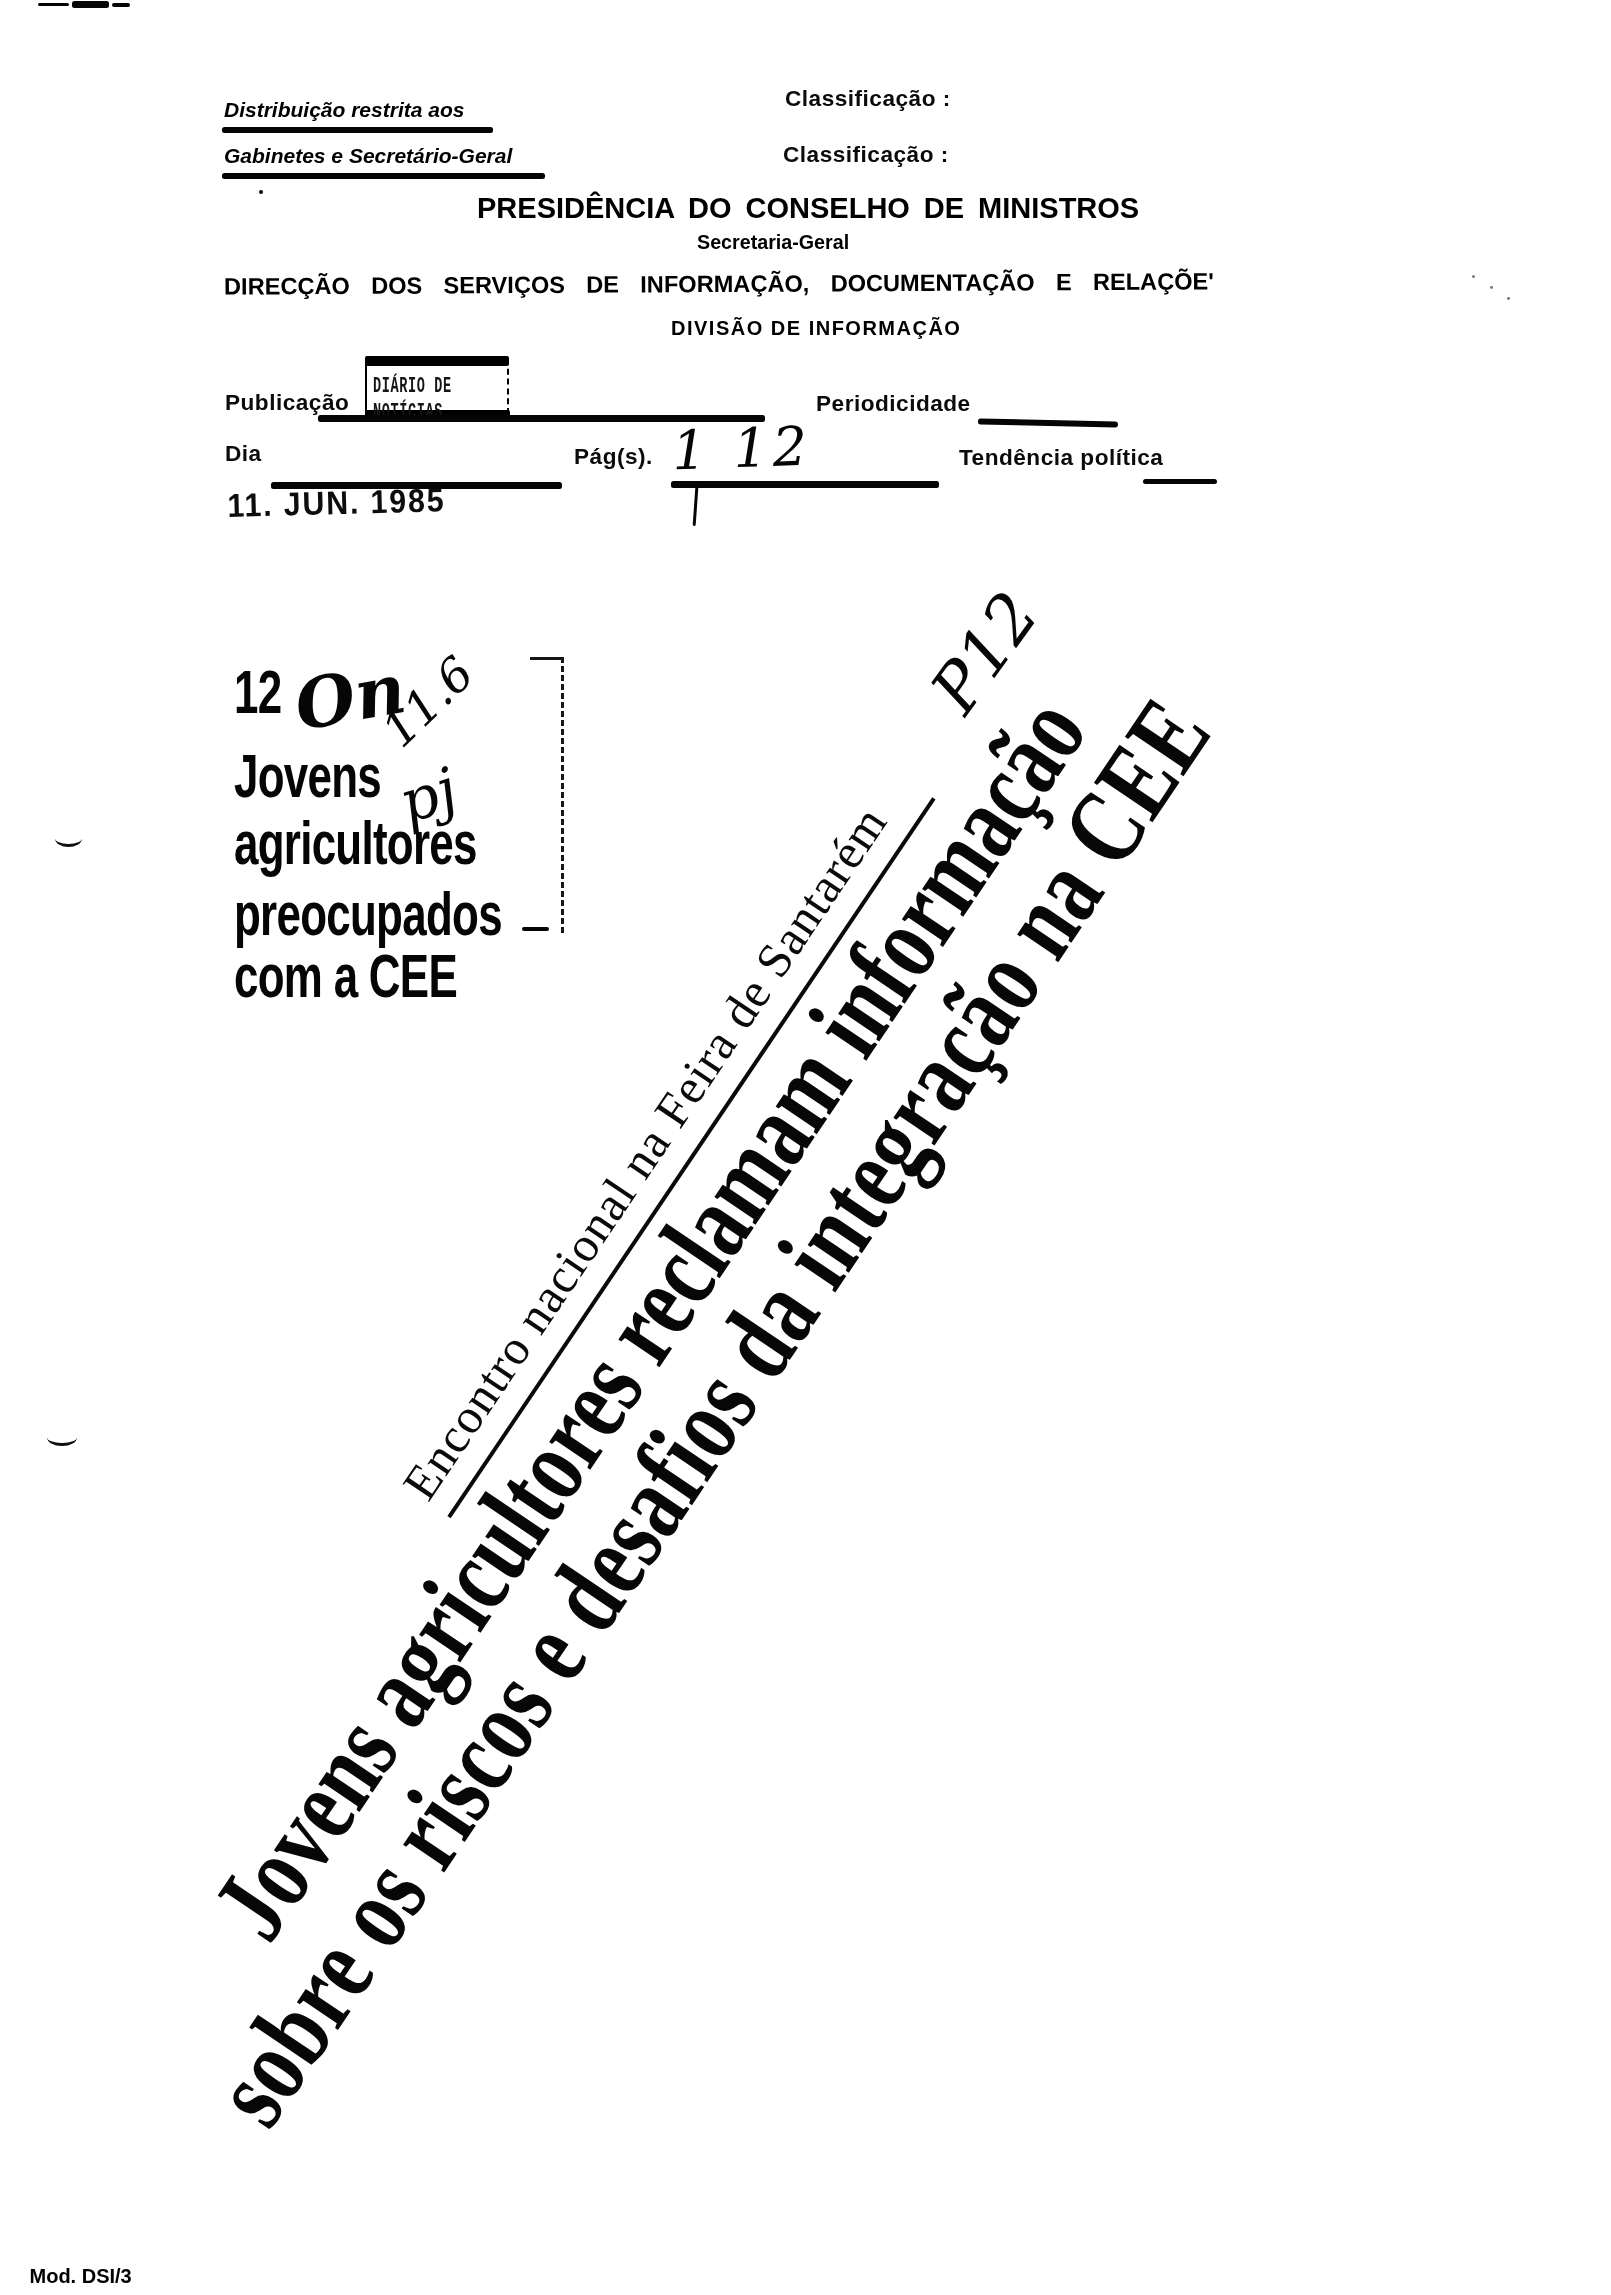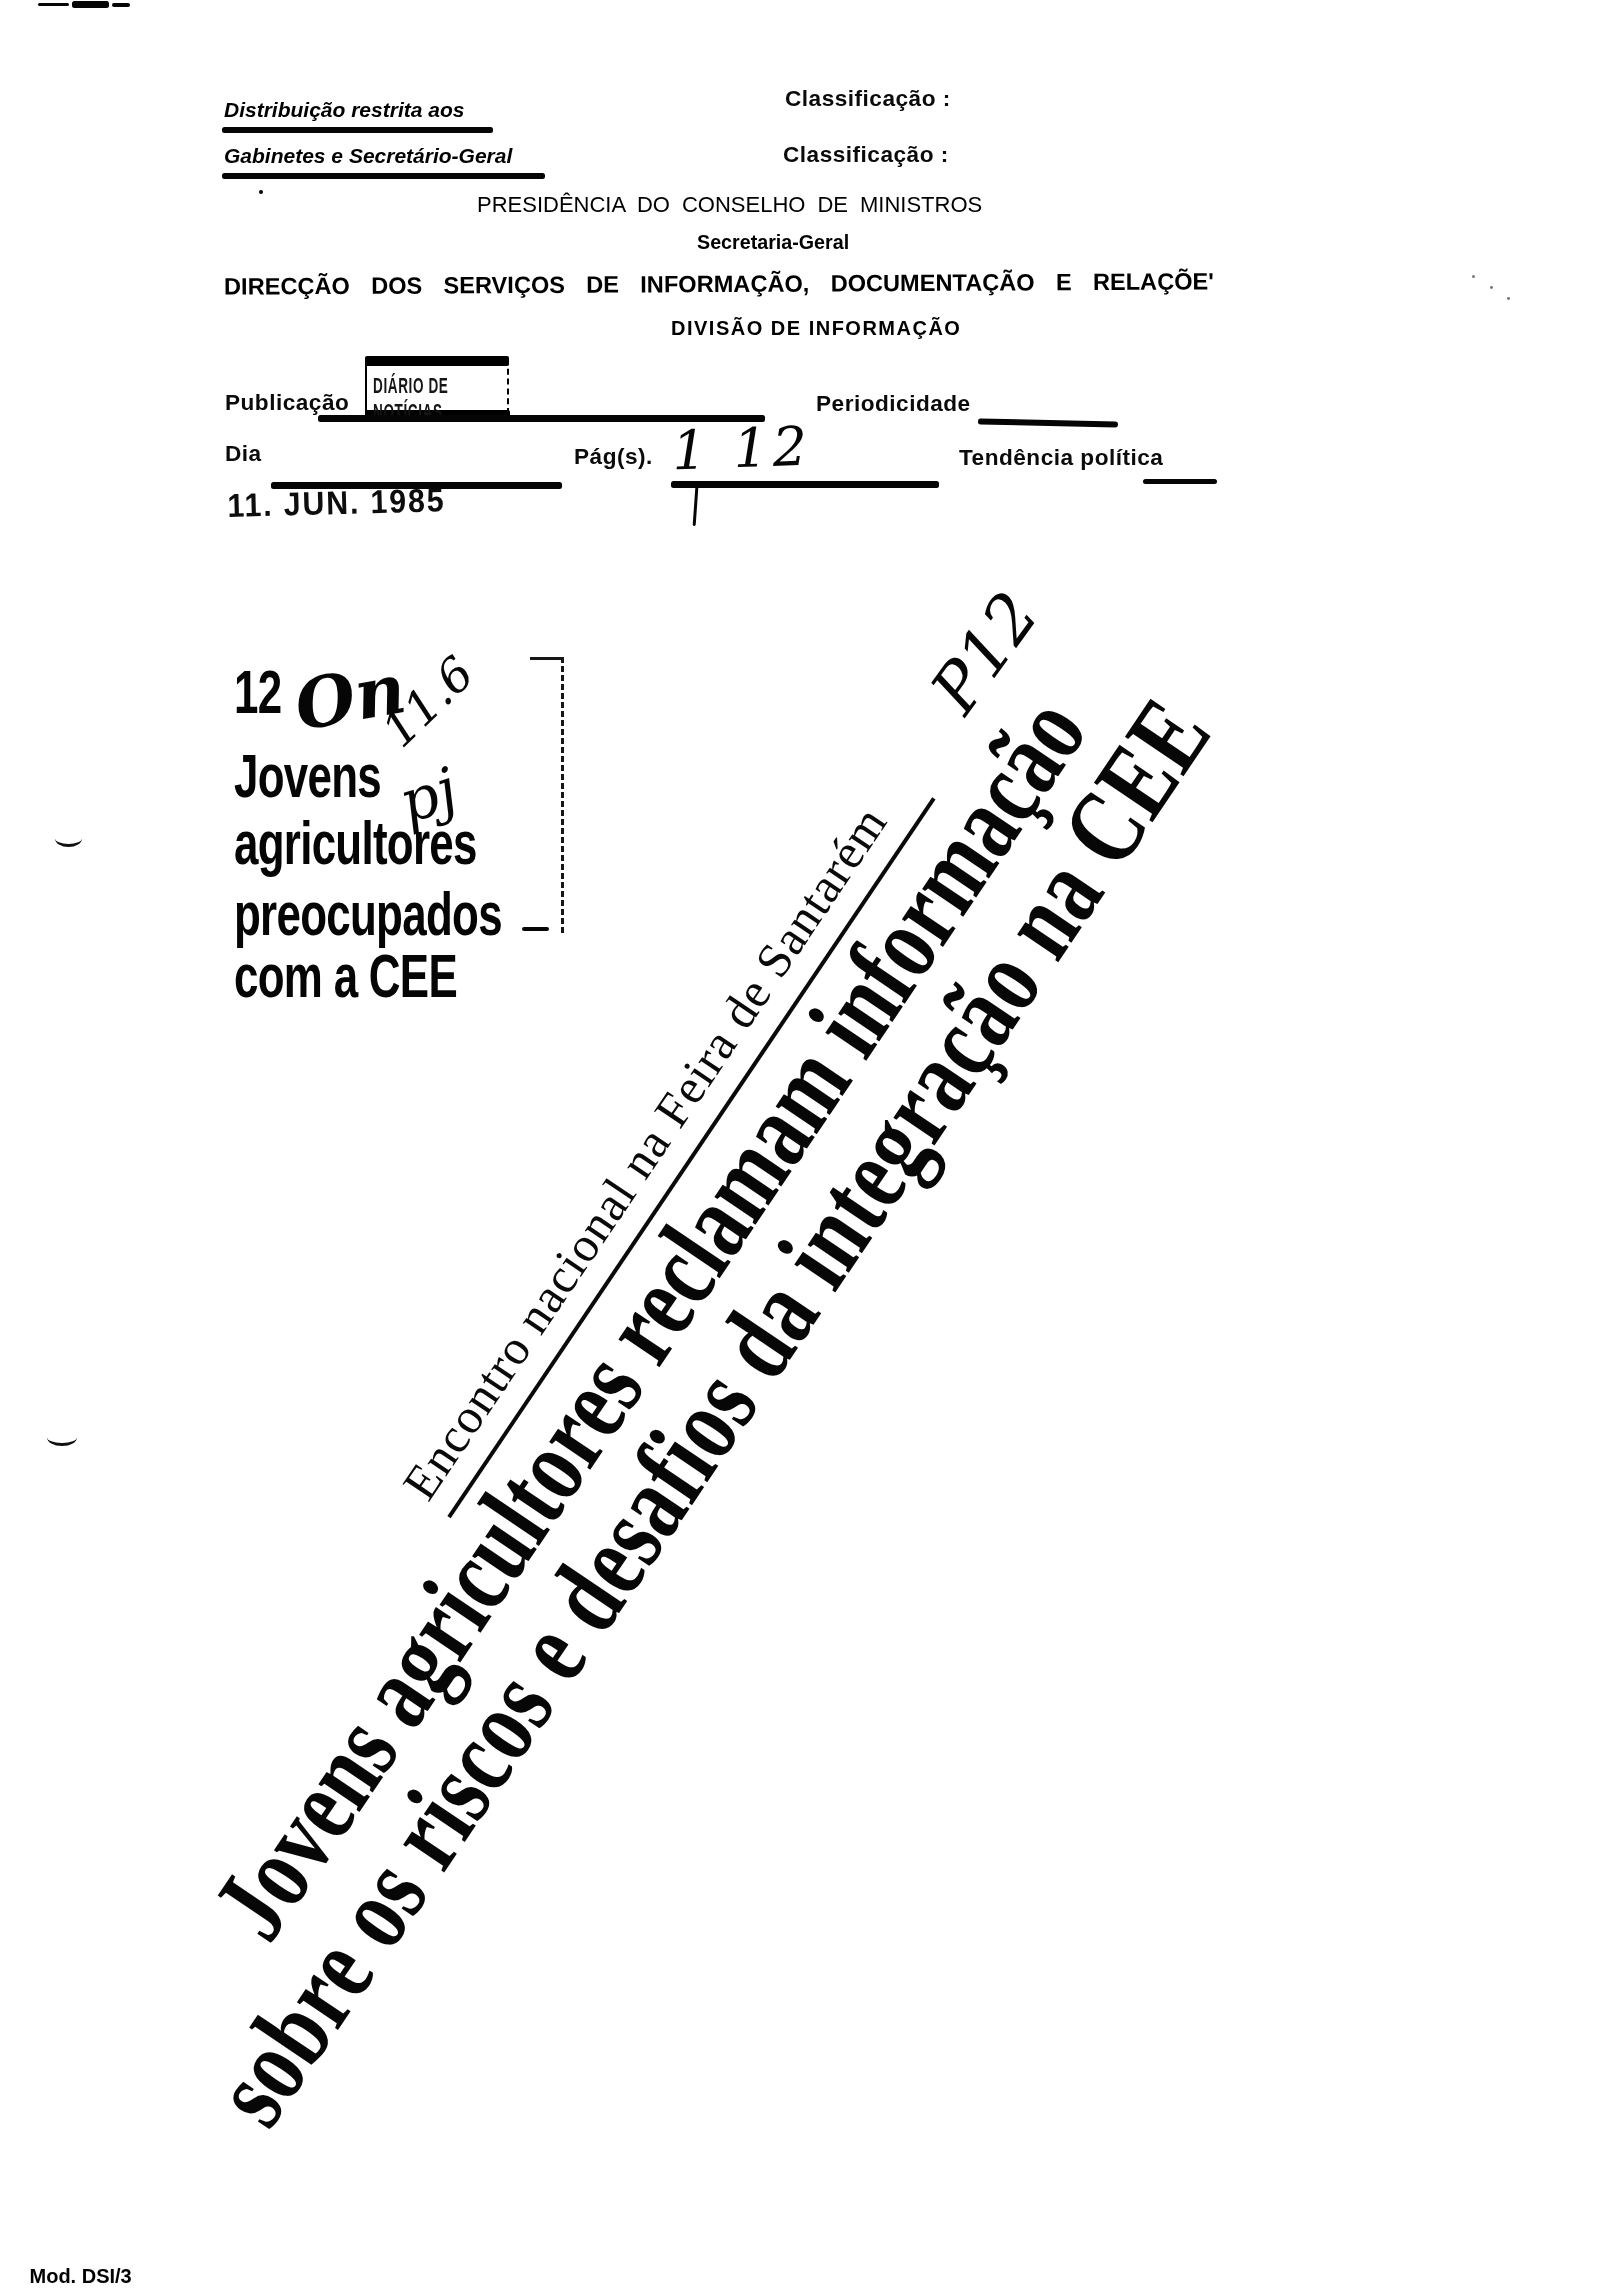--- a/index.html
+++ b/index.html
@@ -21,21 +21,21 @@
     line-height:1.05;color:#070707;transform-origin:0 0;
   }
   .kickwrap{transform-origin:0 0;}
   .kicker-text{
     font-family:"Liberation Serif",serif;font-size:49px;letter-spacing:1px;
     color:#0a0a0a;padding:0 44px 10.8px 0;border-bottom:4.4px solid #0a0a0a;display:inline-block;
   }
   .arc{position:absolute;border-bottom:3.4px solid #111;border-radius:50%;}
   .stampbox{
     position:absolute;left:365px;top:359px;width:140px;height:55px;
-    border-left:2.5px solid #000;border-right:2px dashed #000;
+    border-left:2.5px solid #000;border-right:2px dashed #000;font-family:Liberation Mono, monospace;
   }
   .stampbox .edge-top{position:absolute;left:-2.5px;top:-2.9px;width:144px;height:9.8px;background:#000;border-radius:2px;}
   .stampbox .edge-bottom{position:absolute;left:-2.5px;bottom:-3.9px;width:145px;height:8.4px;background:#000;border-radius:2px;}
   .stampbox .stamp-text{
     position:absolute;left:5.9px;top:13.8px;font-size:22.6px;font-weight:700;letter-spacing:1px;
     transform:scaleX(0.60);transform-origin:0 0;color:#151515;
   }
   .datestamp{
     font-size:33px;font-weight:700;letter-spacing:2px;color:#0d0d0d;
     transform:rotate(-1.5deg) scaleX(0.92);transform-origin:0 0;
@@ -57,21 +57,21 @@
 
   <div class="abs ital" style="left:224px;top:98px;">Distribuição restrita aos</div>
   <div class="bar" style="left:222px;top:127px;width:271px;height:5.9px;"></div>
   <div class="abs ital" style="left:224px;top:144px;">Gabinetes e Secretário-Geral</div>
   <div class="bar" style="left:222px;top:173px;width:323px;height:6.4px;"></div>
   <div class="bar" style="left:259px;top:190px;width:4.4px;height:4.4px;border-radius:50%;"></div>
 
   <div class="abs lbl" style="left:785px;top:86px;">Classificação :</div>
   <div class="abs lbl" style="left:783px;top:142px;">Classificação :</div>
 
-  <div class="abs" style="left:477px;top:192px;font-size:22px;font-weight:400;word-spacing:5.9px;letter-spacing:0;">PRESIDÊNCIA DO CONSELHO DE MINISTROS</div>
+  <div class="abs" style="left:477px;top:192px;font-size:29px;font-weight:700;word-spacing:5.9px;letter-spacing:0;">PRESIDÊNCIA DO CONSELHO DE MINISTROS</div>
   <div class="abs" style="left:697px;top:231px;font-size:19.7px;font-weight:700;text-align:center;">Secretaria-Geral</div>
   <div class="abs" style="left:224px;top:271px;font-size:23.6px;font-weight:600;word-spacing:14.7px;transform:rotate(-0.3deg);">DIRECÇÃO DOS SERVIÇOS DE INFORMAÇÃO, DOCUMENTAÇÃO E RELAÇÕE'</div>
   <div class="abs" style="left:671px;top:317px;font-size:20px;font-weight:700;letter-spacing:1.5px;">DIVISÃO DE INFORMAÇÃO</div>
 
   <div class="abs lbl" style="left:225px;top:390px;">Publicação</div>
   <div class="stampbox">
     <div class="edge-top"></div>
     <div class="edge-bottom"></div>
     <div class="stamp-text">DIÁRIO DE NOTÍCIAS</div>
   </div>

